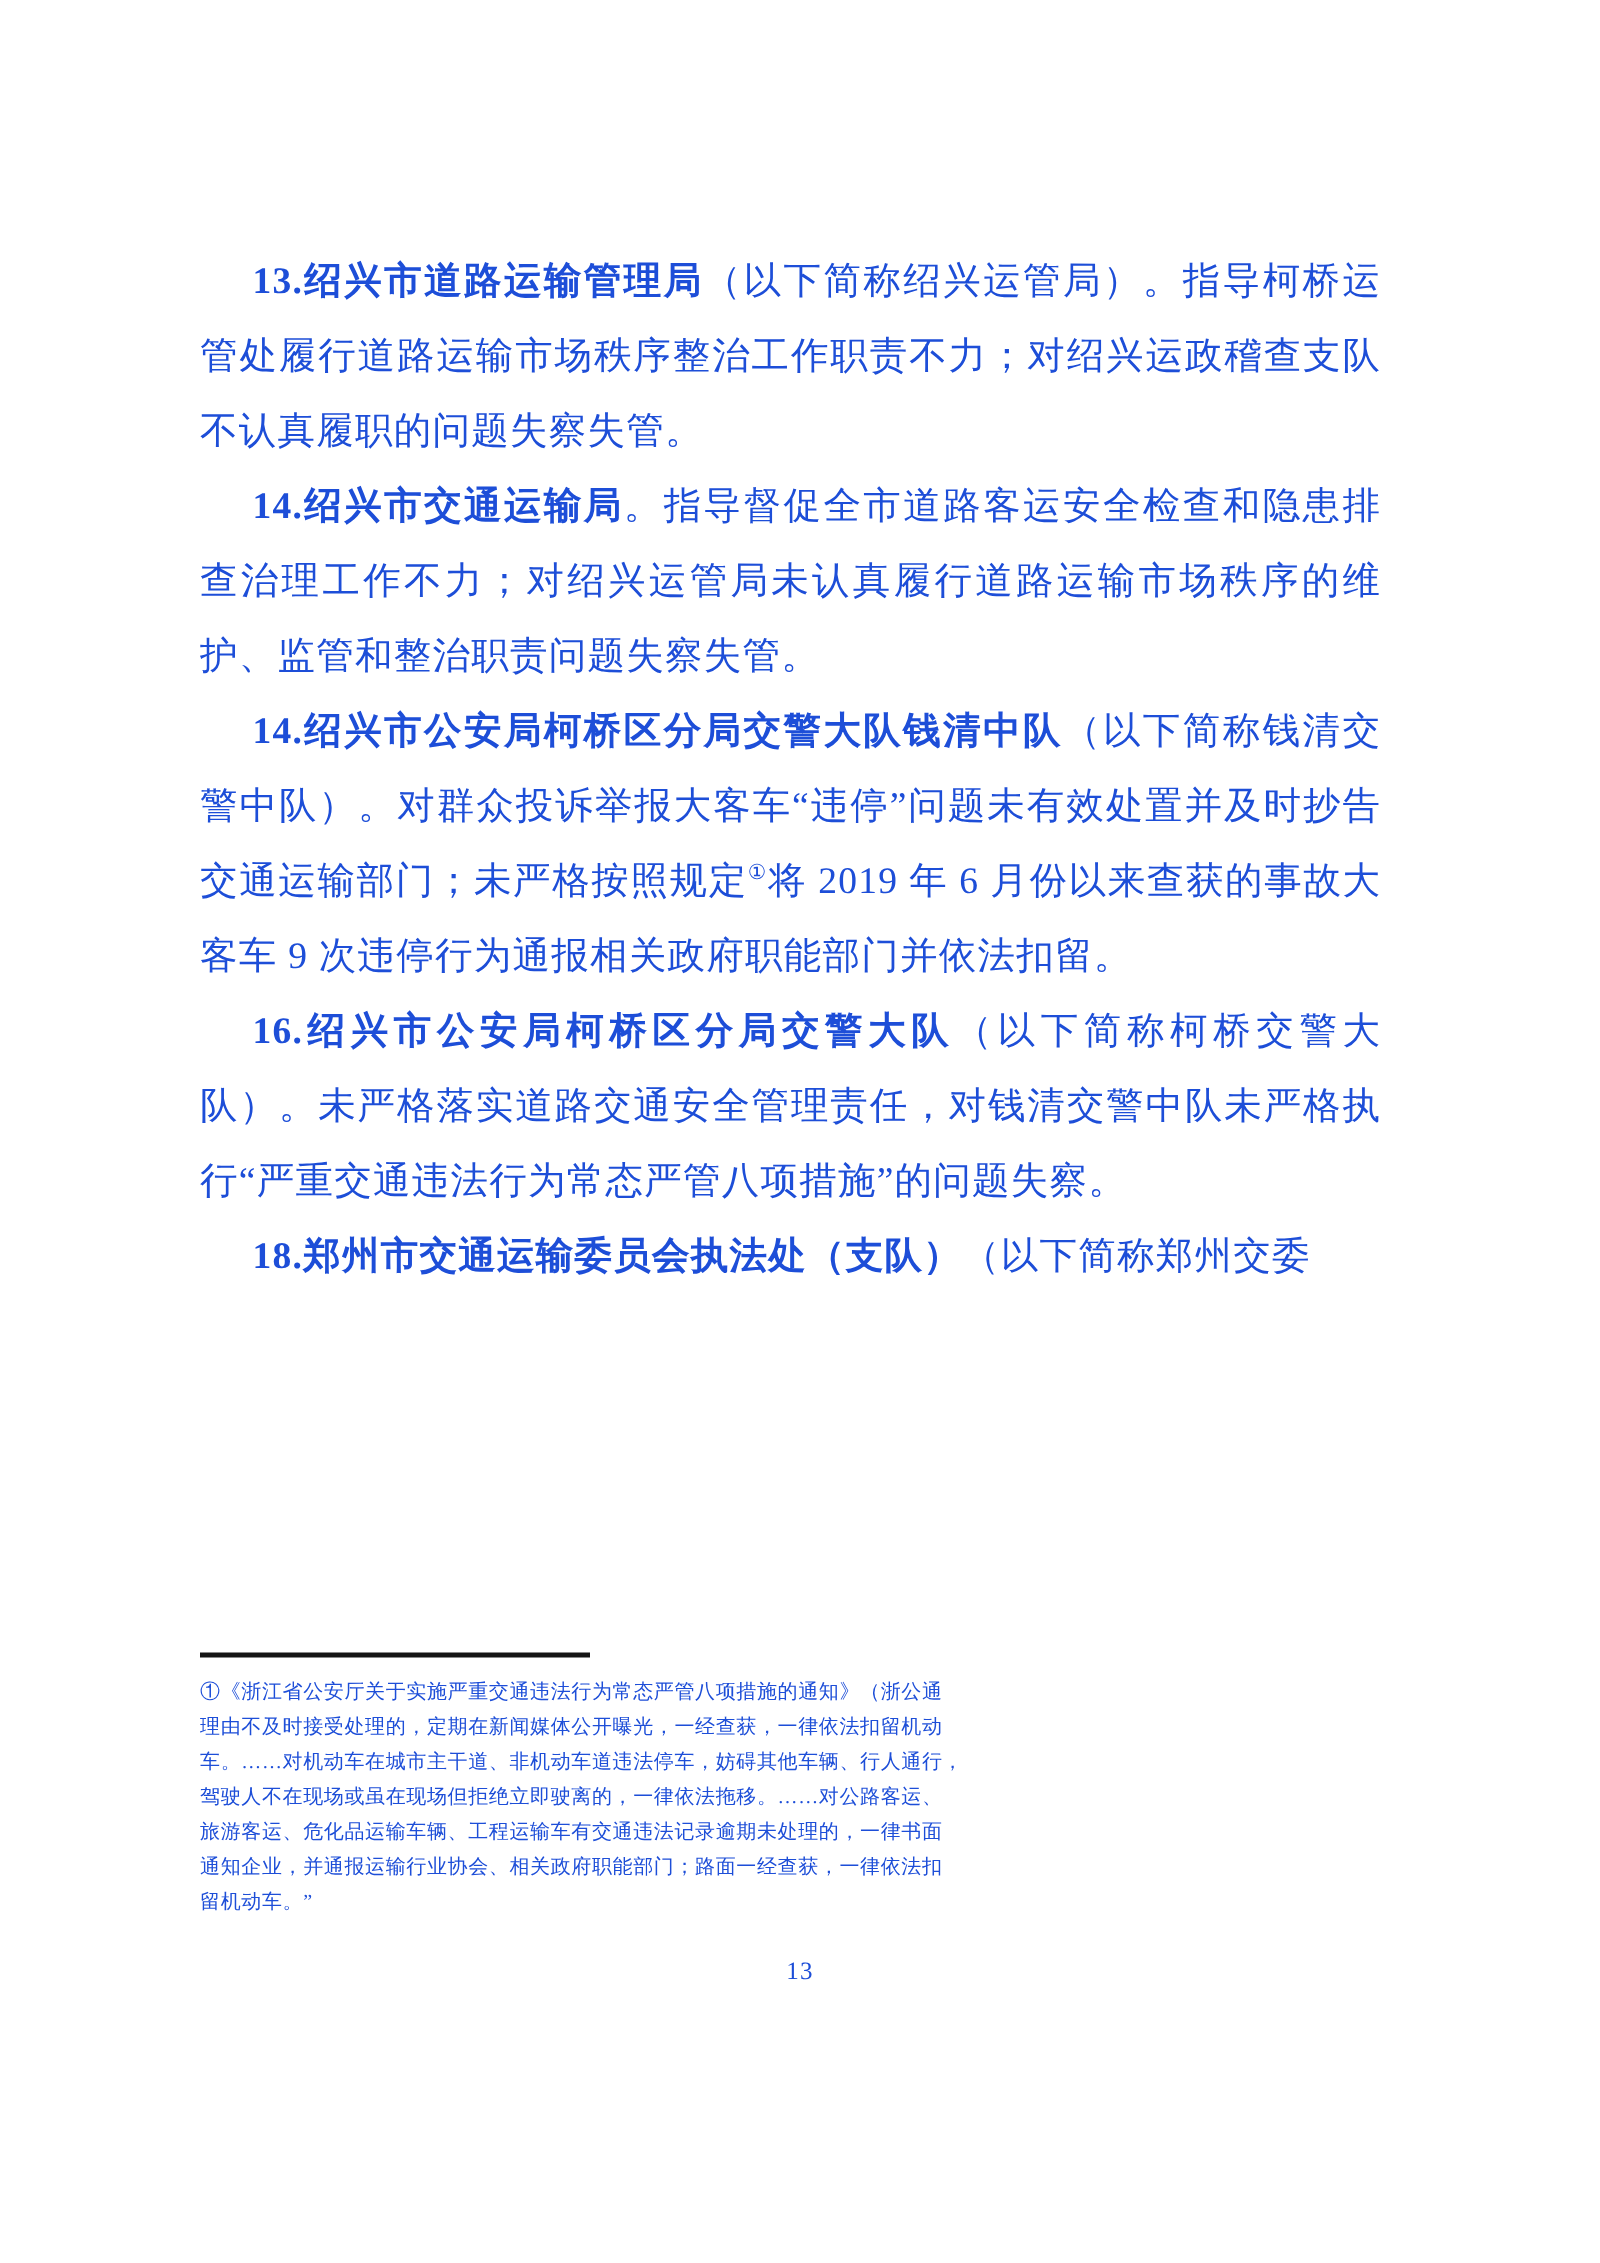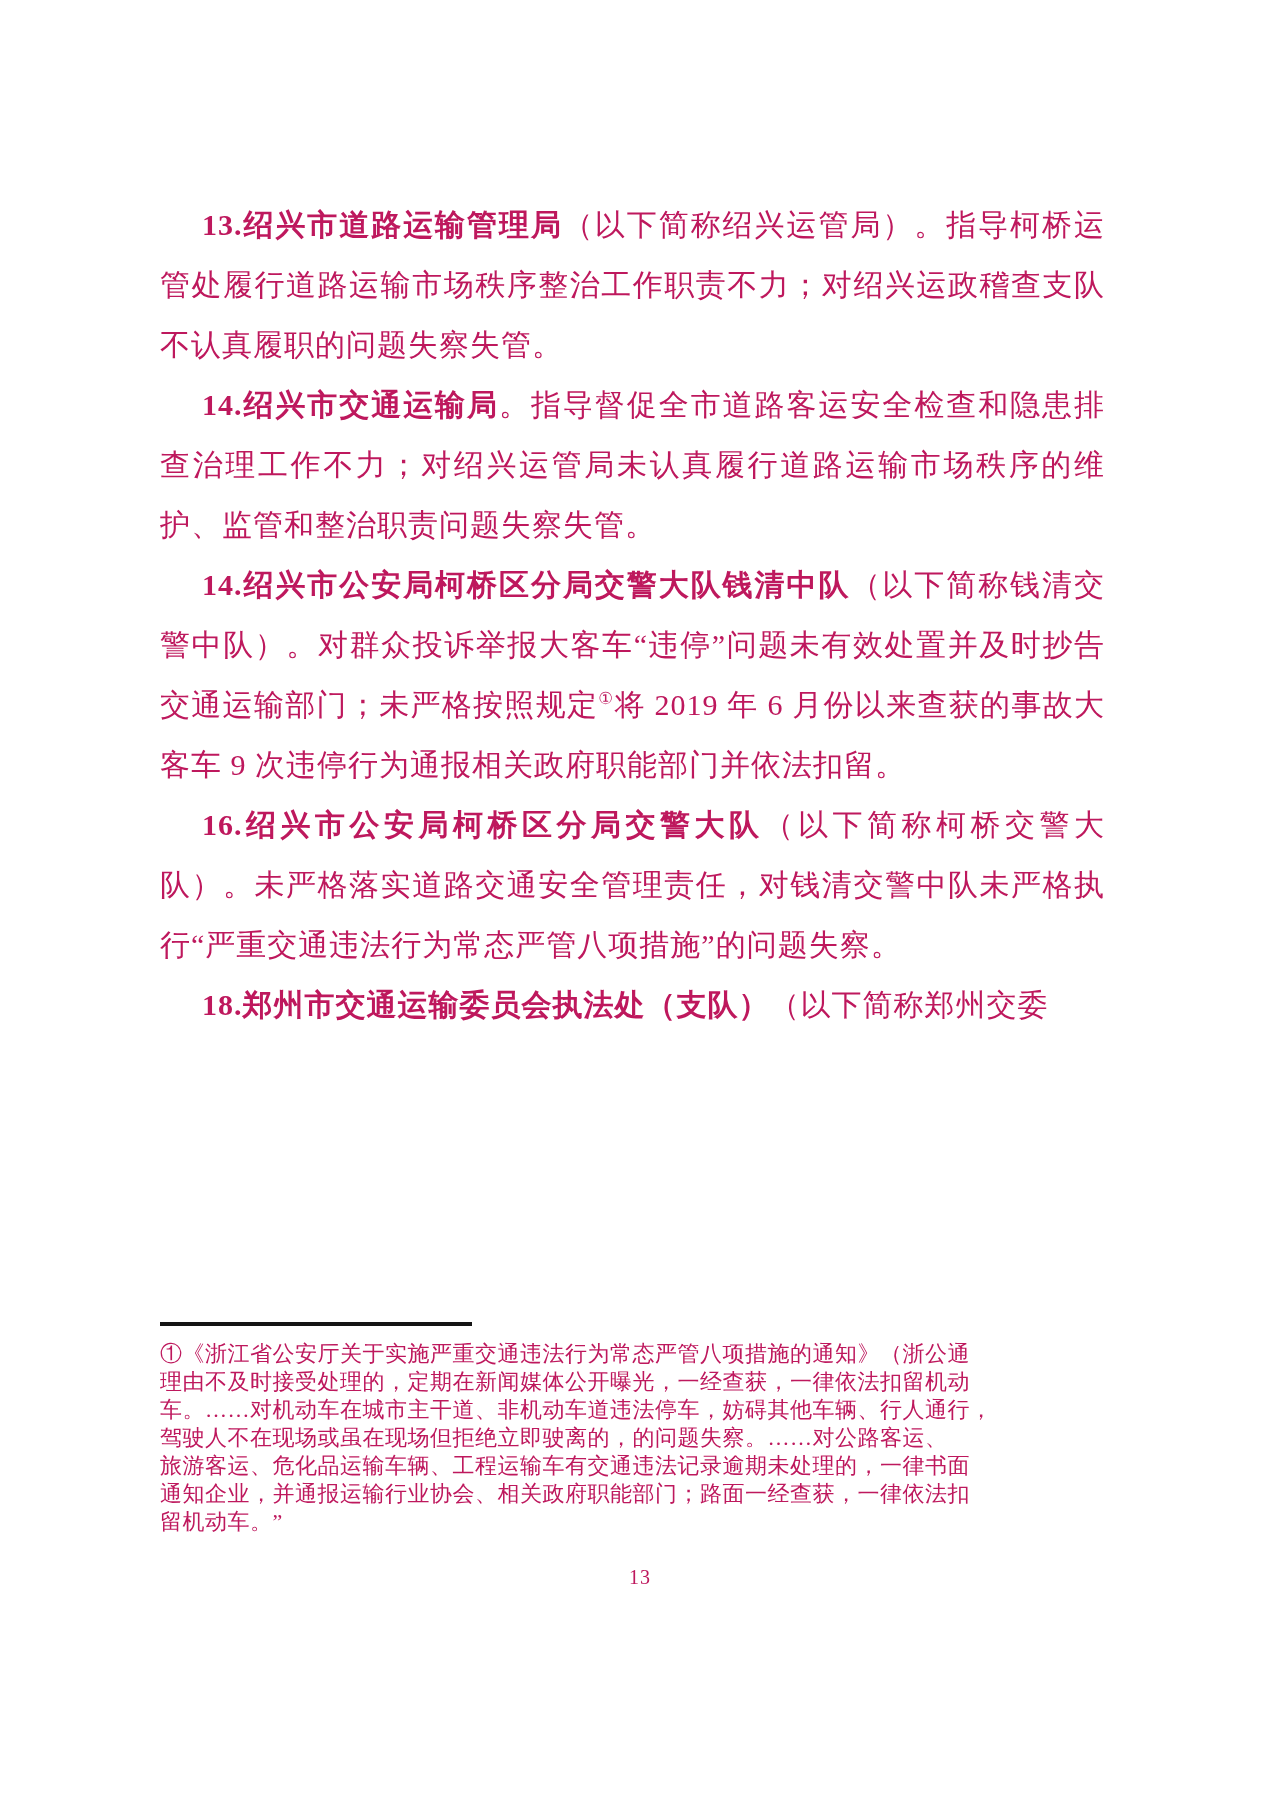--- a/index.html
+++ b/index.html
@@ -2,21 +2,21 @@
 <html><head>
 <meta charset="utf-8">
 <style>
   html,body{margin:0;padding:0;background:#888;}
   .page{
     position:relative;
     width:1280px;height:1810px;
     margin:0 auto;
     background:#ffffff;
     font-family:"Liberation Serif","DejaVu Serif",serif;
-    color:#be185d;
+    color:#1d4ed8;
     overflow:hidden;
   }
   .body-text{
     position:absolute;
     left:160px;top:195px;
     width:945px;
     font-size:30px;
     line-height:60px;
     letter-spacing:1px;
     text-align:justify;
@@ -34,21 +34,21 @@
   .footnote-rule{
     position:absolute;
     left:160px;top:1322px;
     width:312px;height:4px;
     background:#151515;
   }
   .footnote{
     position:absolute;
     left:160px;top:1340px;
     width:950px;
-    font-size:22px;
+    font-size:16px;
     line-height:28px;
     letter-spacing:0.5px;
   }
   .footnote .fn-line{
     white-space:nowrap;
   }
   .page-number{
     position:absolute;
     left:0;top:1566px;
     width:100%;
@@ -69,21 +69,21 @@
     <p><span class="b">16.绍兴市公安局柯桥区分局交警大队</span><span>（以下简称柯桥交警大队）。未严格落实道路交通安全管理责任，对钱清交警中队未严格执行“严重交通违法行为常态严管八项措施”的问题失察。</span></p>
     <p><span class="b">18.郑州市交通运输委员会执法处（支队）</span><span>（以下简称郑州交委</span></p>
   </div>
 
   <div class="footnote-rule"></div>
 
   <div class="footnote">
     <div class="fn-line">①《浙江省公安厅关于实施严重交通违法行为常态严管八项措施的通知》（浙公通</div>
     <div class="fn-line">理由不及时接受处理的，定期在新闻媒体公开曝光，一经查获，一律依法扣留机动</div>
     <div class="fn-line">车。……对机动车在城市主干道、非机动车道违法停车，妨碍其他车辆、行人通行，</div>
-    <div class="fn-line">驾驶人不在现场或虽在现场但拒绝立即驶离的，的问题失察。……对公路客运、</div>
+    <div class="fn-line">驾驶人不在现场或虽在现场但拒绝立即驶离的，一律依法拖移。……对公路客运、</div>
     <div class="fn-line">旅游客运、危化品运输车辆、工程运输车有交通违法记录逾期未处理的，一律书面</div>
     <div class="fn-line">通知企业，并通报运输行业协会、相关政府职能部门；路面一经查获，一律依法扣</div>
     <div class="fn-line">留机动车。”</div>
   </div>
 
   <div class="page-number">13</div>
 
 </div>
 
 </body></html>

